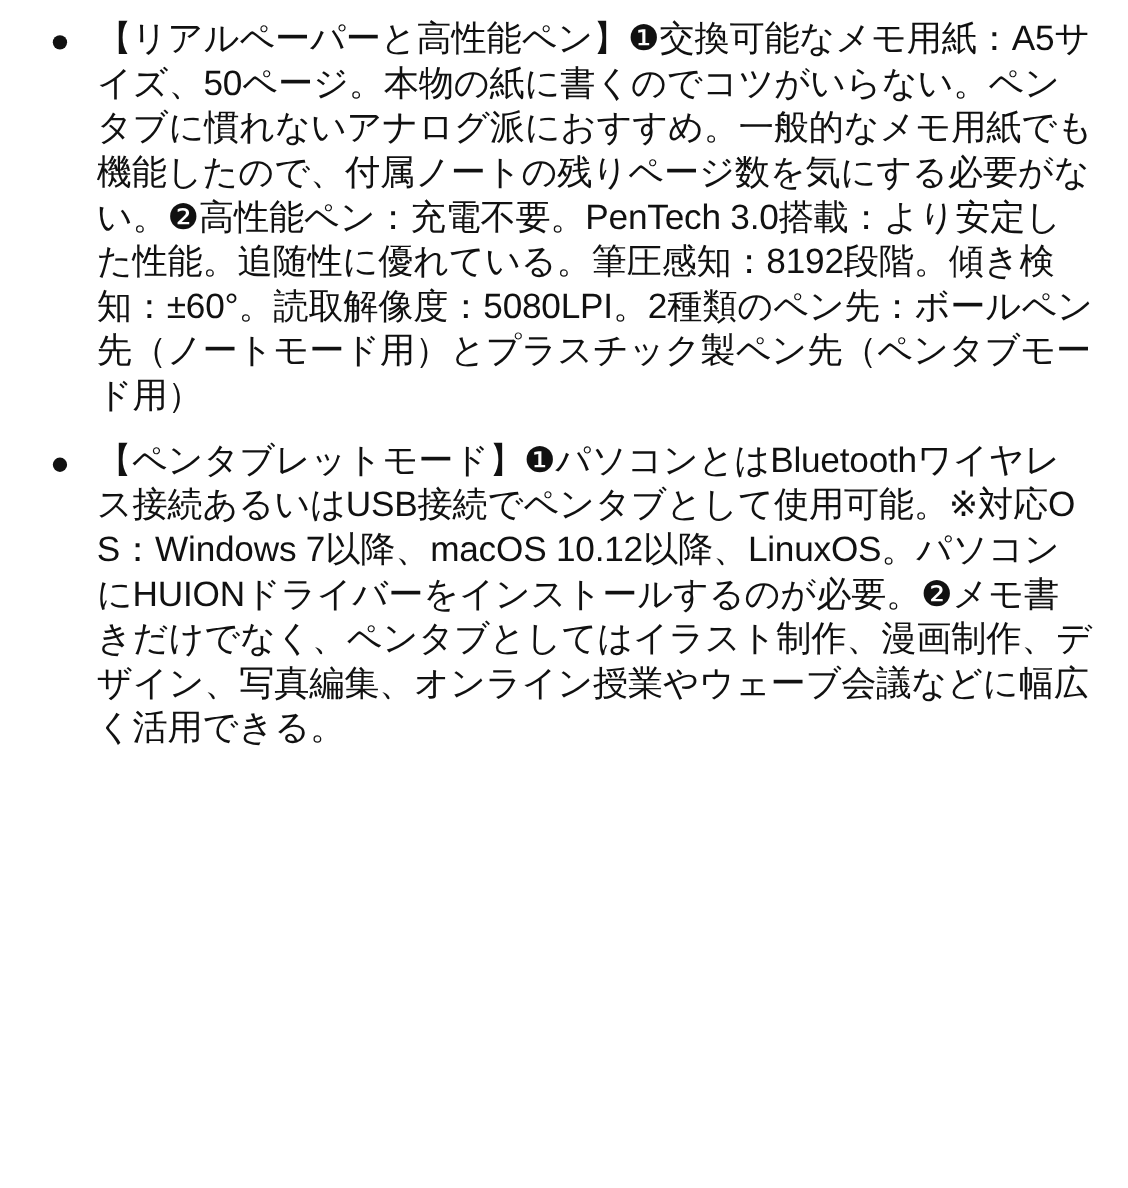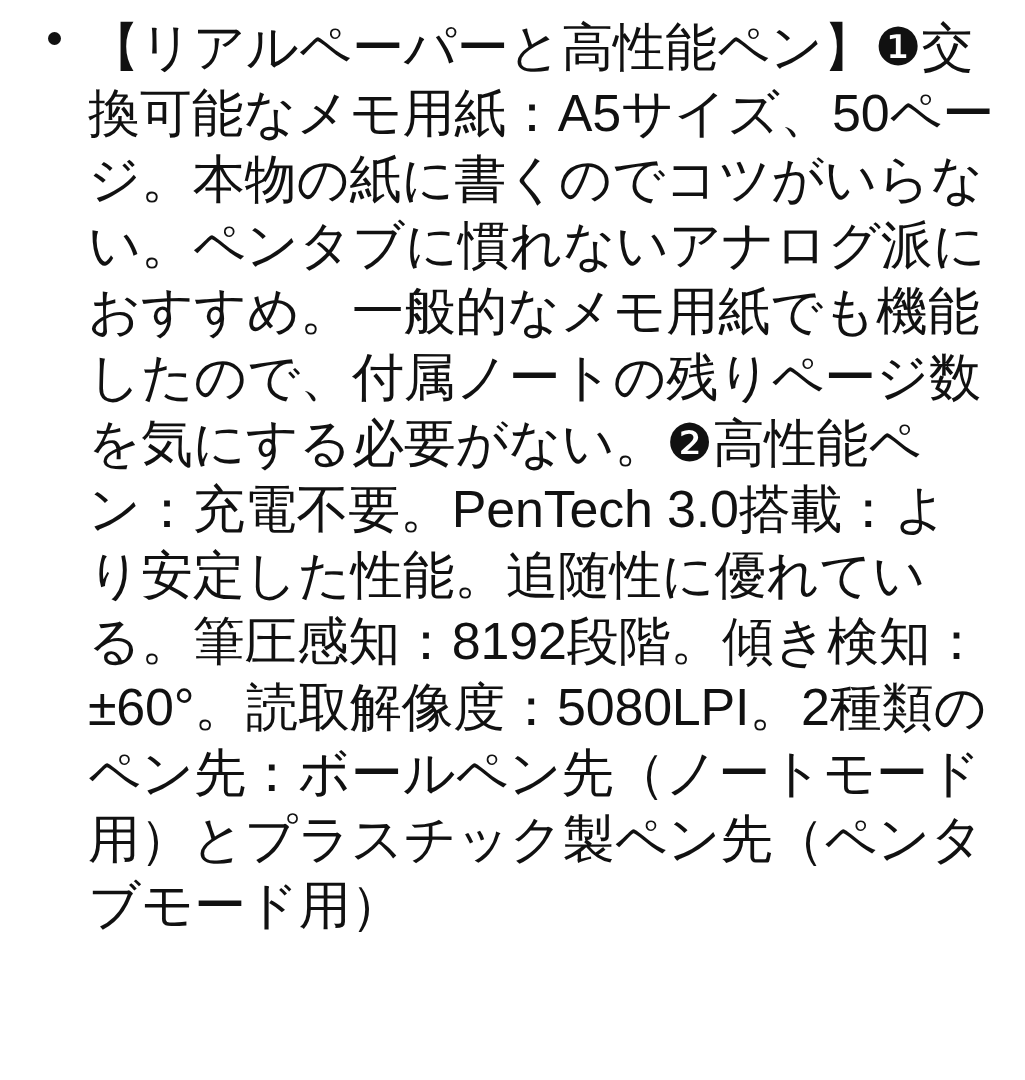--- a/index.html
+++ b/index.html
@@ -37,31 +37,35 @@
     position: absolute;
     left: 18px;
     top: 18px;
     width: 13px;
     height: 13px;
     background: #111111;
     border-radius: 50%;
   }
   .feature-text {
     display: block;
-    font-size: 52px;
+    font-size: 32px;
     line-height: 1.27;
     letter-spacing: -0.2px;
     text-align: left;
     word-break: break-all;
     white-space: pre-wrap;
   }
 </style>
 </head>
 <body>
 
 <div class="page">
   <ul class="feature-list">
     <li>
       <span class="bullet"></span>
       <span class="feature-text">【リアルペーパーと高性能ペン】❶交換可能なメモ用紙：A5サイズ、50ページ。本物の紙に書くのでコツがいらない。ペンタブに慣れないアナログ派におすすめ。一般的なメモ用紙でも機能したので、付属ノートの残りページ数を気にする必要がない。❷高性能ペン：充電不要。PenTech 3.0搭載：より安定した性能。追随性に優れている。筆圧感知：8192段階。傾き検知：±60°。読取解像度：5080LPI。2種類のペン先：ボールペン先（ノートモード用）とプラスチック製ペン先（ペンタブモード用）</span>
     </li>
+    <li>
+      <span class="bullet"></span>
+      <span class="feature-text">【ペンタブレットモード】❶パソコンとはBluetoothワイヤレス接続あるいはUSB接続でペンタブとして使用可能。※対応OS：Windows 7以降、macOS 10.12以降、LinuxOS。パソコンにHUIONドライバーをインストールするのが必要。❷メモ書きだけでなく、ペンタブとしてはイラスト制作、漫画制作、デザイン、写真編集、オンライン授業やウェーブ会議などに幅広く活用できる。</span>
+    </li>
   </ul>
 </div>
 
 </body></html>

